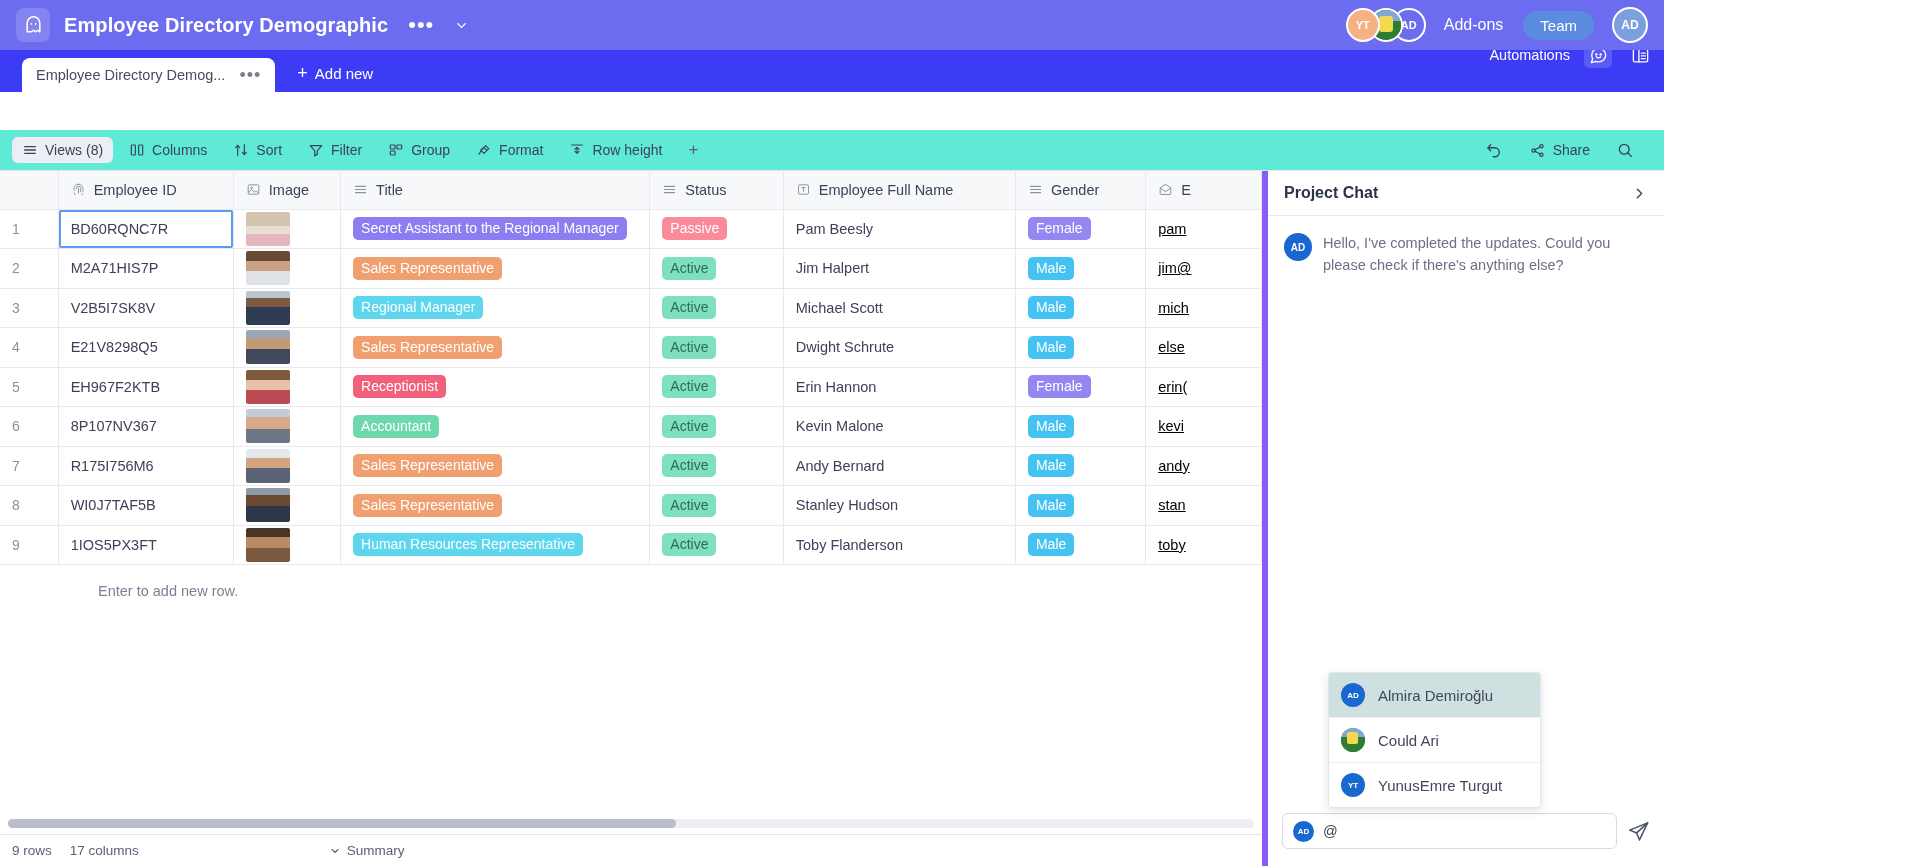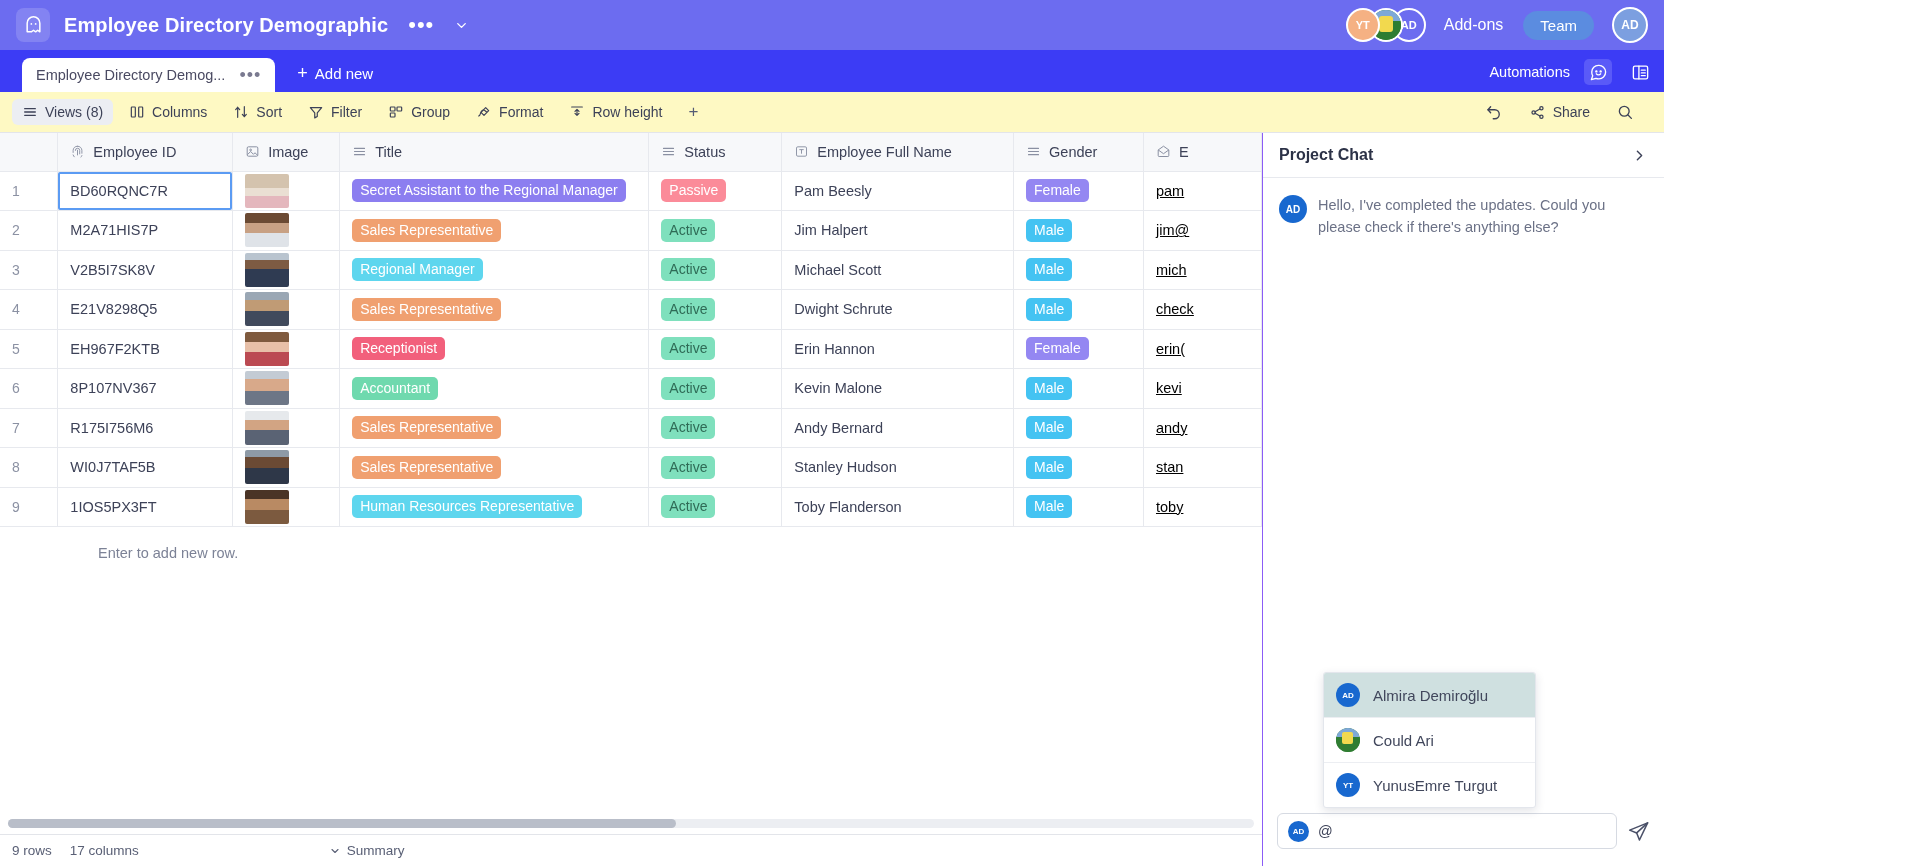--- a/index.html
+++ b/index.html
@@ -57,32 +57,32 @@
     padding: 0 10px; flex: 0 0 42px; position: relative; z-index: 30;
   }
   .tab {
     background: #fff; border-radius: 8px 8px 0 0; height: 34px; display: flex;
     align-items: center; padding: 0 14px; margin-left: 12px; cursor: pointer;
   }
   .tab-label { font-size: 14.5px; color: #4a4a62; }
   .tab-dots { color: #7a7a90; font-size: 18px; margin-left: 14px; line-height: 8px; letter-spacing:1px;}
   .addnew { color: #fff; font-size: 15px; margin-left: 22px; margin-bottom: 8px; cursor: pointer; display:flex; align-items:center; gap:7px;}
   .addnew .plus { font-size: 18px; font-weight: 300; }
-  .tabbar-right { display: flex; align-items: center; margin-bottom: 7px; gap: 14px; }
+  .tabbar-right { display: flex; align-items: center; margin-bottom: 24px; gap: 14px; }
   .automations { color: #fff; font-size: 14.5px; cursor: pointer; }
   .tb-icon {
     width: 28px; height: 26px; display: flex; align-items: center; justify-content: center;
     cursor: pointer; border-radius: 5px;
   }
   .tb-icon.active { background: #5a5af8; }
 
   
   .toolbar {
-    height: 41px; background: #fef9c3; border-bottom: 1px solid #e3e5ea;
-    display: flex; align-items: center; padding: 0 12px; flex: 0 0 41px;
+    height: 41px; background: #5eead4; border-bottom: 1px solid #e3e5ea;
+    display: flex; align-items: center; padding: 0 12px; flex: 0 0 41px; margin-top: 38px;
   }
   .tool {
     display: flex; align-items: center; gap: 7px; font-size: 14px; color: #3d4258;
     padding: 5px 10px; border-radius: 6px; cursor: pointer; margin-right: 6px;
   }
   .tool.views { background: #eceef3; }
   .tool .plus-tool { font-size: 17px; color: #555c74; }
   .tool-right { display: flex; align-items: center; gap: 6px; margin-left: auto; margin-right: 8px; }
   svg { display: block; }
 
@@ -151,21 +151,21 @@
   
   .footer {
     height: 32px; flex: 0 0 32px; border-top: 1px solid #e3e5ea; background: #fff;
     display: flex; align-items: center; padding: 0 12px; font-size: 13.5px; color: #5a6076;
   }
   .footer .rows { margin-right: 18px; }
   .footer .summary { margin-left: 190px; display: flex; align-items: center; gap: 6px; cursor: pointer; }
 
   
   .chat {
-    width: 402px; flex: 0 0 402px; border-left: 1px solid #8b5cf6; background: #fff;
+    width: 402px; flex: 0 0 402px; border-left: 6px solid #8b5cf6; background: #fff;
     display: flex; flex-direction: column; position: relative;
   }
   .chat-head {
     height: 45px; display: flex; align-items: center; padding: 0 16px;
     border-bottom: 1px solid #e7e9ee; flex: 0 0 45px;
   }
   .chat-title { font-size: 16px; font-weight: bold; color: #2c3247; }
   .chat-collapse { margin-left: auto; cursor: pointer; color: #3d4258; font-size: 19px; }
   .chat-msgs { flex: 1 1 auto; padding: 16px; overflow: hidden; }
   .msg { display: flex; gap: 11px; align-items: flex-start; }
@@ -511,21 +511,21 @@
             <tr>
               <td class="rownum">4</td>
               <td class="cell-id">E21V8298Q5</td>
               <td class="cell-img">
                 <div class="thumb" style="background:linear-gradient(#9aa7b4 0 25%,#c09b75 25% 55%,#414a5c 55% 100%)"></div>
               </td>
               <td><span class="badge b-orange">Sales Representative</span></td>
               <td><span class="badge b-ltgreen">Active</span></td>
               <td>Dwight Schrute</td>
               <td><span class="badge b-blue">Male</span></td>
-              <td><span class="email-link">check</span></td>
+              <td><span class="email-link">else</span></td>
             </tr>
 
             <tr>
               <td class="rownum">5</td>
               <td class="cell-id">EH967F2KTB</td>
               <td class="cell-img">
                 <div class="thumb" style="background:linear-gradient(#7f5a3e 0 30%,#e8c0a8 30% 60%,#bb4a52 60% 100%)"></div>
               </td>
               <td><span class="badge b-pink">Receptionist</span></td>
               <td><span class="badge b-ltgreen">Active</span></td>

